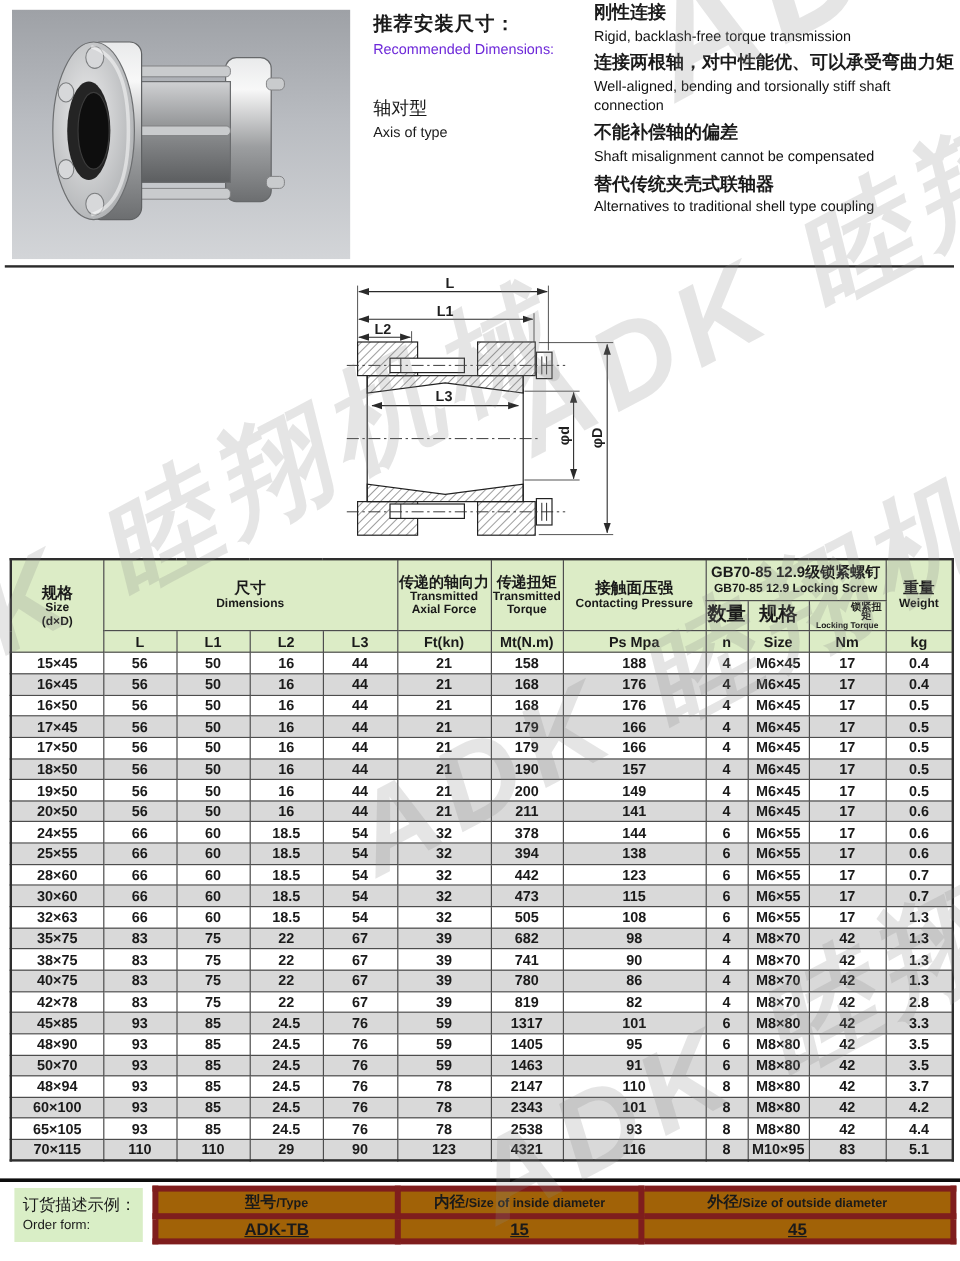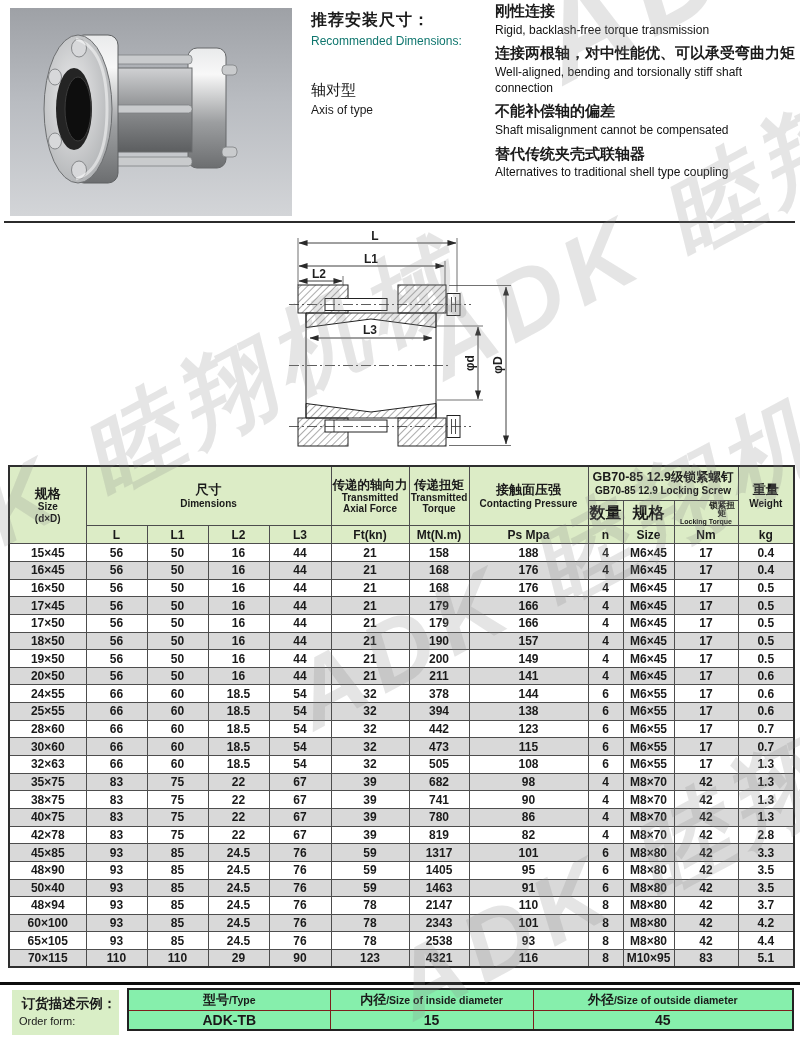--- a/index.html
+++ b/index.html
@@ -15,21 +15,21 @@
   .wm1{left:545px;top:-35px;font-size:125px;}
   .wm2{left:430px;top:290px;font-size:95px;}
   .wm3{left:-150px;top:530px;font-size:95px;}
   .wm4{left:300px;top:640px;font-size:95px;}
   .wm5{left:400px;top:930px;font-size:95px;}
   
   .photo{position:absolute;left:10px;top:8px;width:282px;height:208px;}
   
   .intro-left{position:absolute;left:311px;top:10px;width:190px;}
   .il-title-cn{font-size:16px;font-weight:700;letter-spacing:1px;}
-  .il-title-en{font-size:12px;margin-top:3px;color:#0f766e;}
+  .il-title-en{font-size:12px;margin-top:3px;color:#6d28d9;}
   .il-shaft{margin-top:11px;}
   .shaft-cn{font-size:15px;font-weight:700;}
   .shaft-val{font-size:17px;font-weight:700;}
   .shaft-en{font-size:11px;font-weight:600;}
   .il-axis-cn{font-size:15px;font-weight:400;margin-top:33px;}
   .il-axis-en{font-size:12px;margin-top:3px;}
   .intro-right{position:absolute;left:495px;top:0;width:302px;}
   .feat-cn{font-size:15px;font-weight:700;line-height:1.45;}
   .feat-en{font-size:12px;line-height:1.3;margin:1px 0 4px;color:#111;}
   
@@ -52,27 +52,27 @@
   .h-en{font-size:10px;font-weight:600;line-height:1.12;}
   .h-xs{font-size:8.5px;font-weight:700;line-height:1.05;margin-left:32px;}
   .h-xxs{font-size:7px;font-weight:600;line-height:1;}
   .hr3 th{font-size:12px;font-weight:700;}
   .spec tbody tr{height:17.65px;}
   .spec tbody td{font-size:12px;font-weight:700;line-height:1;background:#ffffff;}
   .spec tbody tr.alt td{background:#d9d9d9;}
   
   .order-label{position:absolute;left:12px;top:990px;width:107px;height:45px;background:#d9eec6;
     box-sizing:border-box;padding:5px 0 0 7px;z-index:5;}
-  .ol-cn{font-size:13.5px;font-weight:700;text-align:center;}
+  .ol-cn{font-size:13.5px;font-weight:400;}
   .ol-en{font-size:11px;margin-top:2px;}
   table.order{position:absolute;left:127px;top:988px;width:665px;border-collapse:collapse;
     table-layout:fixed;z-index:5;border:2px solid #222;}
-  .order th,.order td{border:1px solid #7f1d1d;text-align:center;vertical-align:middle;padding:0;background:#86efac;}
+  .order th,.order td{border:5px solid #7f1d1d;text-align:center;vertical-align:middle;padding:0;background:#a16207;}
   .order tr.oh{height:21px;}
-  .order tr.ov{height:20px;}
+  .order tr.ov{height:20px;text-decoration:underline;}
   .oc-cn{font-size:13px;font-weight:700;}
   .oc-en{font-size:10.5px;font-weight:600;}
   .order td{font-size:14px;font-weight:700;}
 </style>
 </head>
 <body>
 
 <div class="photo">
   <svg width="282" height="208" viewBox="0 0 282 208">
     <defs>
@@ -559,21 +559,21 @@
         <td>76</td>
         <td>59</td>
         <td>1405</td>
         <td>95</td>
         <td>6</td>
         <td>M8×80</td>
         <td>42</td>
         <td>3.5</td>
       </tr>
       <tr class="alt">
-        <td>50×40</td>
+        <td>50×70</td>
         <td>93</td>
         <td>85</td>
         <td>24.5</td>
         <td>76</td>
         <td>59</td>
         <td>1463</td>
         <td>91</td>
         <td>6</td>
         <td>M8×80</td>
         <td>42</td>

